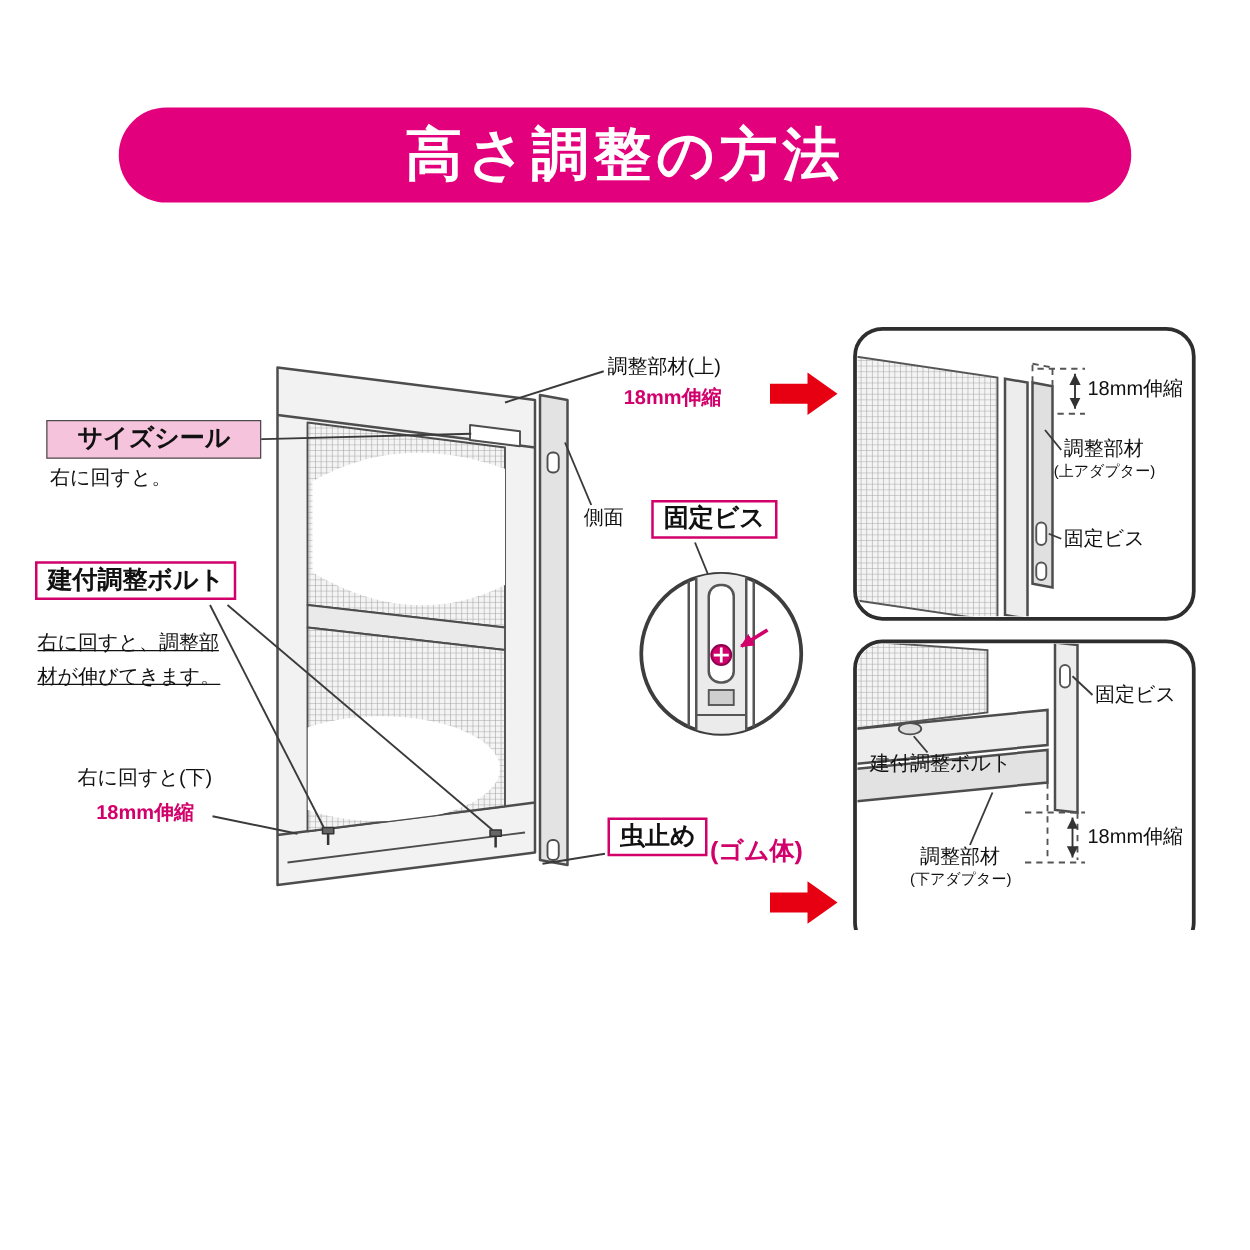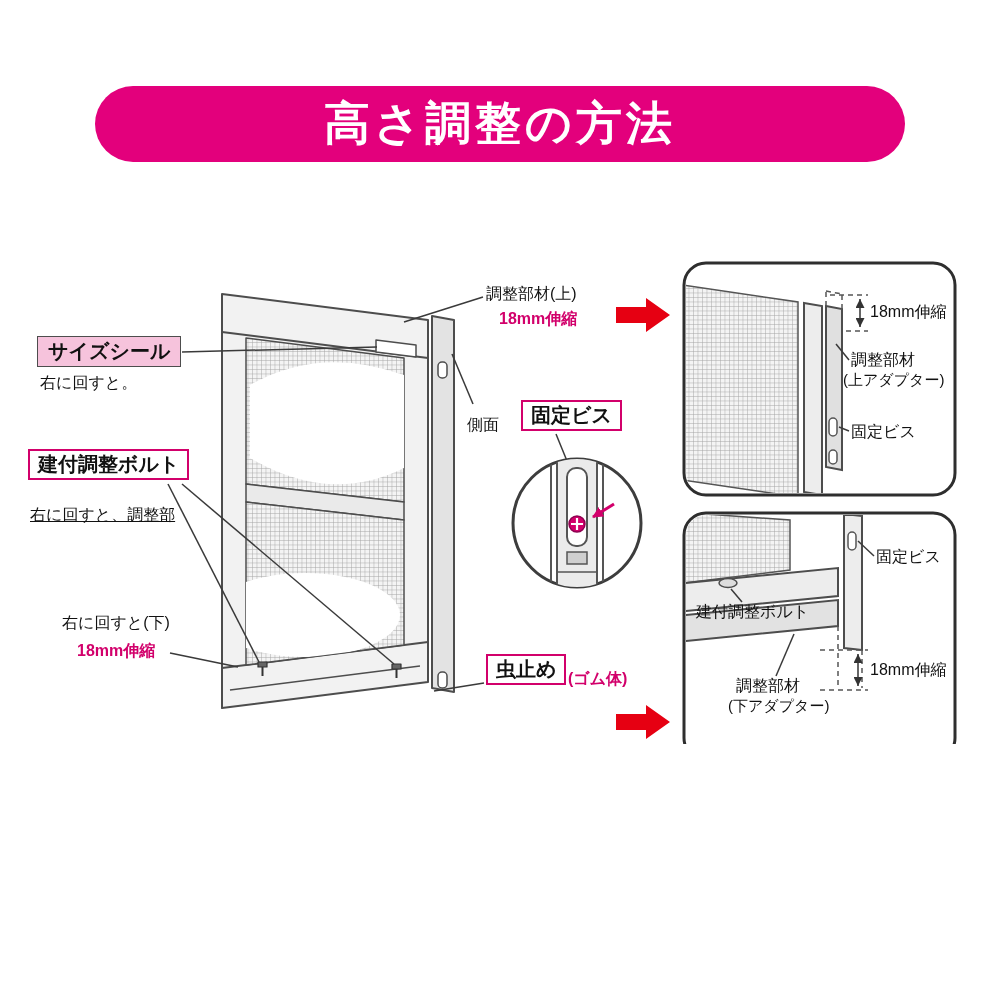--- a/index.html
+++ b/index.html
@@ -5,23 +5,23 @@
   html,body{margin:0;padding:0;background:#fff;}
   .stage{position:relative;width:1000px;height:744px;background:#fff;overflow:hidden;
          font-family:"Liberation Sans","DejaVu Sans",sans-serif;}
   .banner{position:absolute;left:95px;top:86px;width:810px;height:76px;background:#E3007C;
           border-radius:40px;display:flex;align-items:center;justify-content:center;}
   .banner span{color:#fff;font-size:46px;font-weight:bold;letter-spacing:4px;}
   .art{position:absolute;left:0;top:0;}
   .lbl{position:absolute;font-size:16px;font-weight:500;color:#111;white-space:nowrap;line-height:1.15;}
   .accent{color:#D2006B;font-weight:700;}
   .boxed{border:2px solid #D2006B;background:#fff;padding:2px 8px;font-weight:700;font-size:20px;color:#111;display:inline-block;}
-  .pinkbox{background:#F6C3DC;border:1px solid #4d4d4d;padding:3px 10px;font-weight:700;font-size:20px;color:#111;display:inline-block;}
+  .pinkbox{background:#F6C3DC;border:1px solid #4d4d4d;padding:3px 24px;font-weight:700;font-size:20px;color:#111;display:inline-block;}
   .small{font-size:16px;}
-  .tiny{font-size:15px;}
+  .tiny{font-size:12px;}
   .note div{line-height:27px;text-decoration:underline;}
 </style>
 </head>
 <body>
 
 <div class="stage">
 
   <div class="banner">
     <span>高さ調整の方法</span>
   </div>
@@ -154,36 +154,37 @@
         <line x1="742" y1="602" x2="731" y2="589" stroke="#3a3a3a" stroke-width="1.5"></line>
         <line x1="776" y1="676" x2="794" y2="634" stroke="#3a3a3a" stroke-width="1.5"></line>
         <line x1="874" y1="556" x2="858" y2="541" stroke="#3a3a3a" stroke-width="1.5"></line>
       </g>
     </g>
   </svg>
 
   <div class="lbl" style="left:486px;top:285px">調整部材(上)</div>
   <div class="lbl accent" style="left:499px;top:310px">18mm伸縮</div>
 
-  <div class="lbl" style="left:467px;top:416px">側面</div>
+  <div class="lbl" style="left:467px;top:406px">側面</div>
   <div class="lbl boxed" style="left:521px;top:400px">固定ビス</div>
 
   <div class="lbl pinkbox" style="left:37px;top:336px">サイズシール</div>
   <div class="lbl" style="left:40px;top:374px">右に回すと。</div>
 
   <div class="lbl boxed" style="left:28px;top:449px">建付調整ボルト</div>
   <div class="lbl note" style="left:30px;top:501px">
     <div>右に回すと、調整部</div>
+    <div>材が伸びてきます。</div>
   </div>
 
   <div class="lbl" style="left:62px;top:614px">右に回すと(下)</div>
   <div class="lbl accent" style="left:77px;top:642px">18mm伸縮</div>
 
   <div class="lbl boxed" style="left:486px;top:654px">虫止め</div>
-  <div class="lbl accent" style="left:568px;top:670px;font-size:16px">(ゴム体)</div>
+  <div class="lbl accent" style="left:568px;top:670px;font-size:20px">(ゴム体)</div>
 
   <div class="lbl small" style="left:870px;top:303px">18mm伸縮</div>
   <div class="lbl small" style="left:851px;top:351px">調整部材</div>
   <div class="lbl tiny" style="left:843px;top:371px">(上アダプター)</div>
   <div class="lbl small" style="left:851px;top:423px">固定ビス</div>
 
   <div class="lbl small" style="left:876px;top:548px">固定ビス</div>
   <div class="lbl small" style="left:696px;top:603px">建付調整ボルト</div>
   <div class="lbl small" style="left:736px;top:677px">調整部材</div>
   <div class="lbl tiny" style="left:728px;top:697px">(下アダプター)</div>

